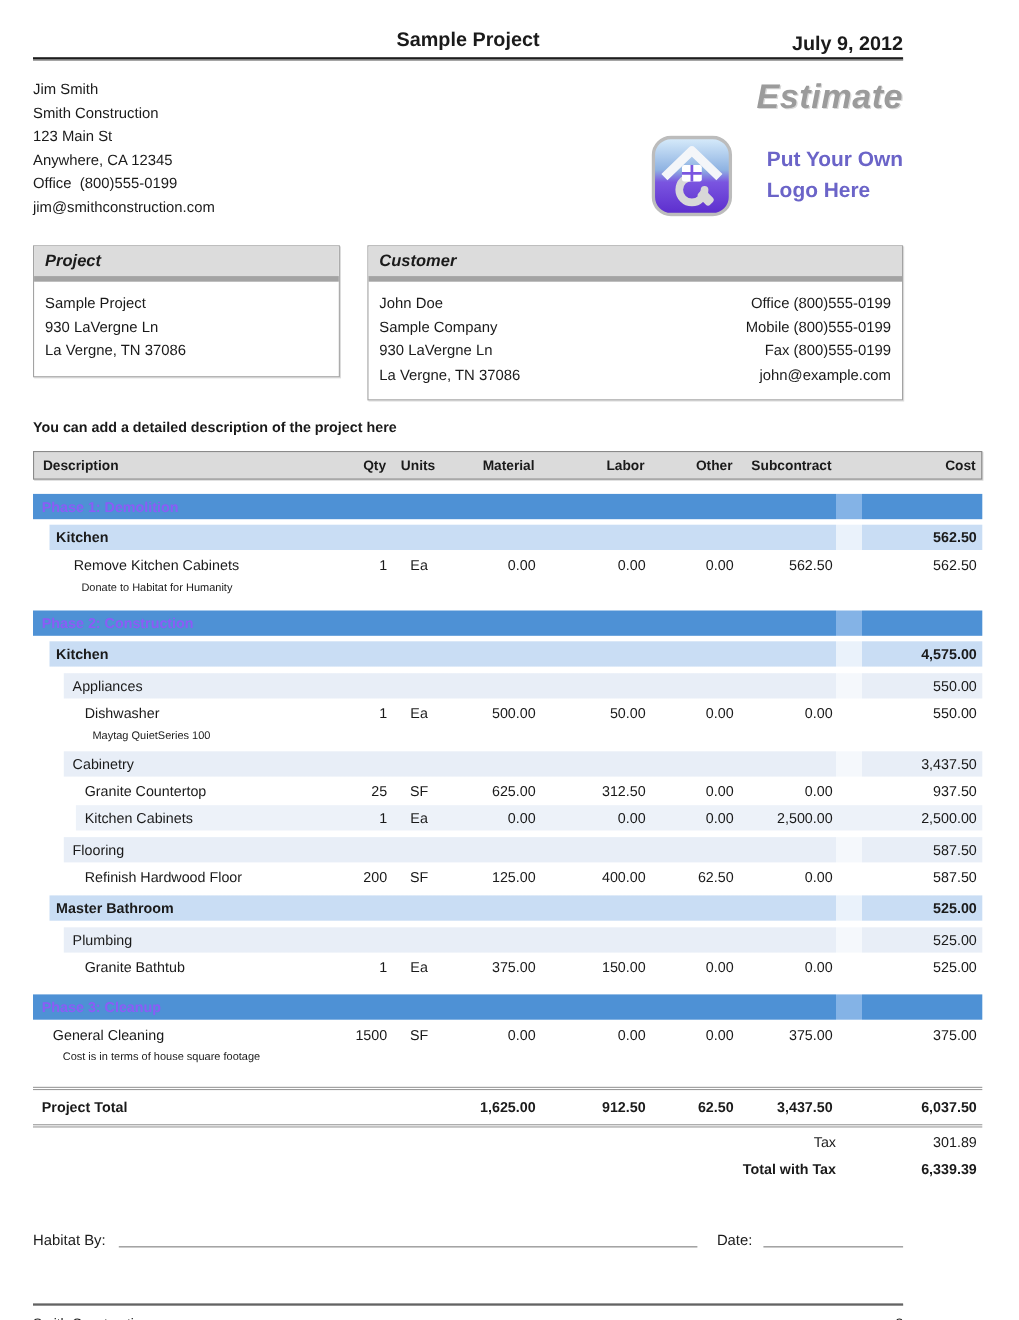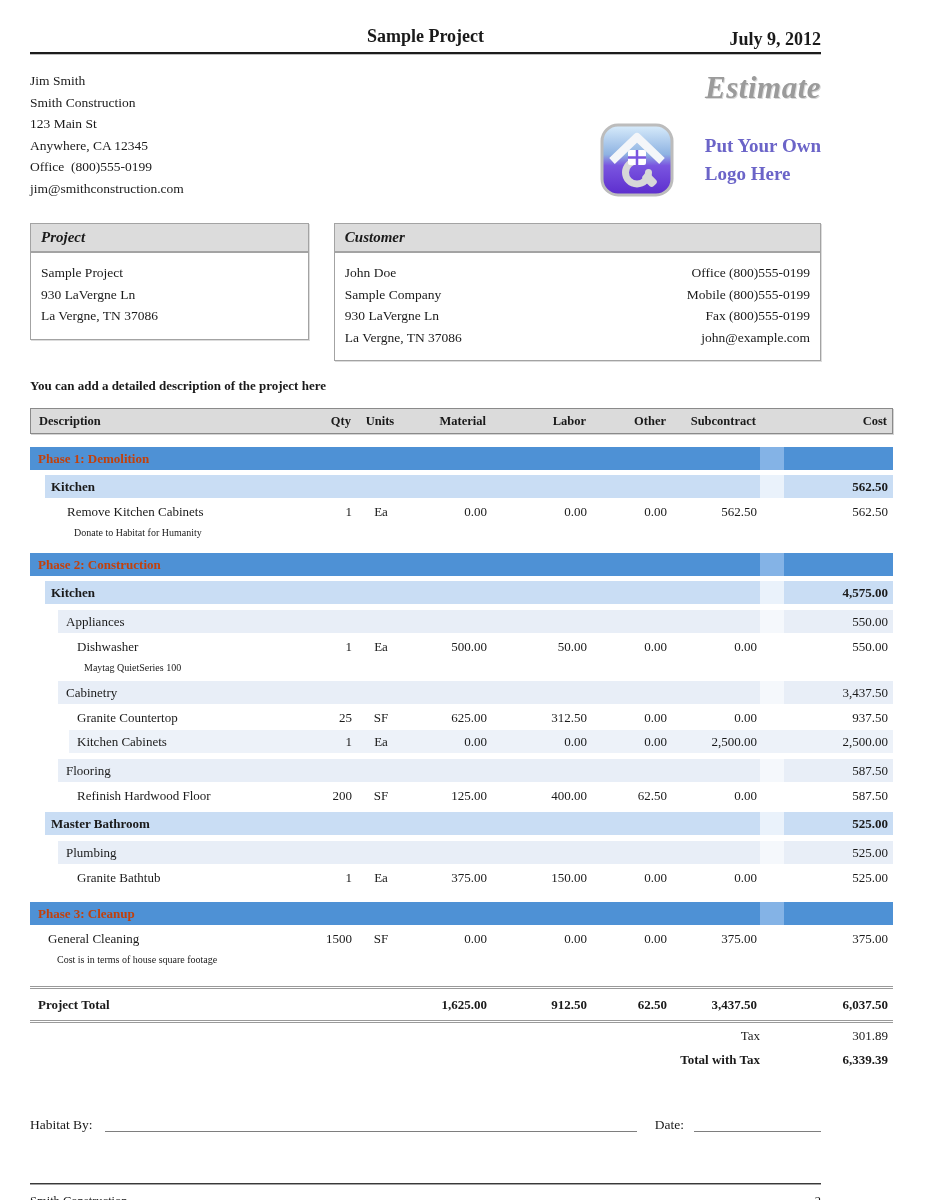--- a/index.html
+++ b/index.html
@@ -3,21 +3,21 @@
 <meta charset="utf-8">
 <style>
   * { box-sizing: border-box; margin: 0; padding: 0; }
   html, body { background: #ffffff; }
   body {
     width: 926px; height: 1200px;
     font-family: "Liberation Sans", sans-serif;
     color: #1a1a1a;
     overflow: hidden;
   }
-  .page { width: 854px; height: 1200px; padding: 20px 33px 0 30px; position: relative; font-family: Liberation Serif, serif; }
+  .page { width: 854px; height: 1200px; padding: 20px 33px 0 30px; position: relative; }
 
   
   .title-row { position: relative; height: 32px; }
   .page-title { text-align: center; font-size: 18px; font-weight: bold; padding-top: 6px; }
   .page-date { position: absolute; right: 0; bottom: 2px; font-size: 18px; font-weight: bold; }
   .title-rule { height: 3px; background: #1c1c1c; border-bottom: 1px solid #bdbdbd; }
 
   
   .top { display: flex; justify-content: space-between; margin-top: 15px; }
   .contractor { font-size: 13.5px; line-height: 21.5px; white-space: pre-wrap; }
@@ -29,21 +29,21 @@
   }
   .logo-row { display: flex; justify-content: flex-end; align-items: center; gap: 31px; margin-top: 17px; }
   .logo-text { text-align: left; color: #6b64c8; font-weight: bold; font-size: 19px; line-height: 28px; }
 
   
   .boxes { display: flex; gap: 25px; margin-top: 24px; align-items: flex-start; }
   .box { border: 1px solid #a3a3a3; box-shadow: 1px 1px 0 #dcdcdc; background: #fff; }
   .project-box { width: 305px; }
   .customer-box { width: 533px; }
   .box-header {
-    background: #dcdcdc; border-bottom: 2px solid #a3a3a3;
+    background: #dcdcdc; border-bottom: 5px solid #a3a3a3;
     font-style: italic; font-weight: bold; font-size: 15px; padding: 5px 10px;
   }
   .box-body { padding: 9px 10px 12px; font-size: 13.5px; line-height: 21.5px; }
   .customer-box .box-body { display: flex; justify-content: space-between; gap: 37px; }
   .customer-right { text-align: right; }
 
   .description-note { margin-top: 17px; font-size: 13px; font-weight: bold; }
 
   
   .table { margin-top: 14px; width: 863px; }
@@ -60,21 +60,21 @@
   .c-cost  { text-align: right; padding-right: 5px; }
 
   .thead {
     height: 26px; background: #dbdbdb;
     border: 1px solid #8a8a8a; box-shadow: 1px 1px 0 #d4d4d4;
     font-weight: bold; font-size: 12.5px; margin-bottom: 12px;
   }
 
   .row .bg { position: absolute; top: 0; bottom: 0; right: 0; left: 0; z-index: 0; }
 
-  .phase { color: #c2410c; font-weight: bold; margin-top: 13px; margin-bottom: 2px; gap: 44px; }
+  .phase { color: #8b5cf6; font-weight: bold; margin-top: 13px; margin-bottom: 2px; gap: 44px; }
   .phase .bg {
     background: linear-gradient(to right,
       #4e91d5 0, #4e91d5 calc(100% - 133px),
       #84b3e6 calc(100% - 133px), #84b3e6 calc(100% - 109px),
       #4e91d5 calc(100% - 109px), #4e91d5 100%);
   }
   .room { font-weight: bold; margin-top: 5px; margin-bottom: 2px; }
   .room .bg { left: 15px;
     background: linear-gradient(to right,
       #c9ddf4 0, #c9ddf4 calc(100% - 133px),

